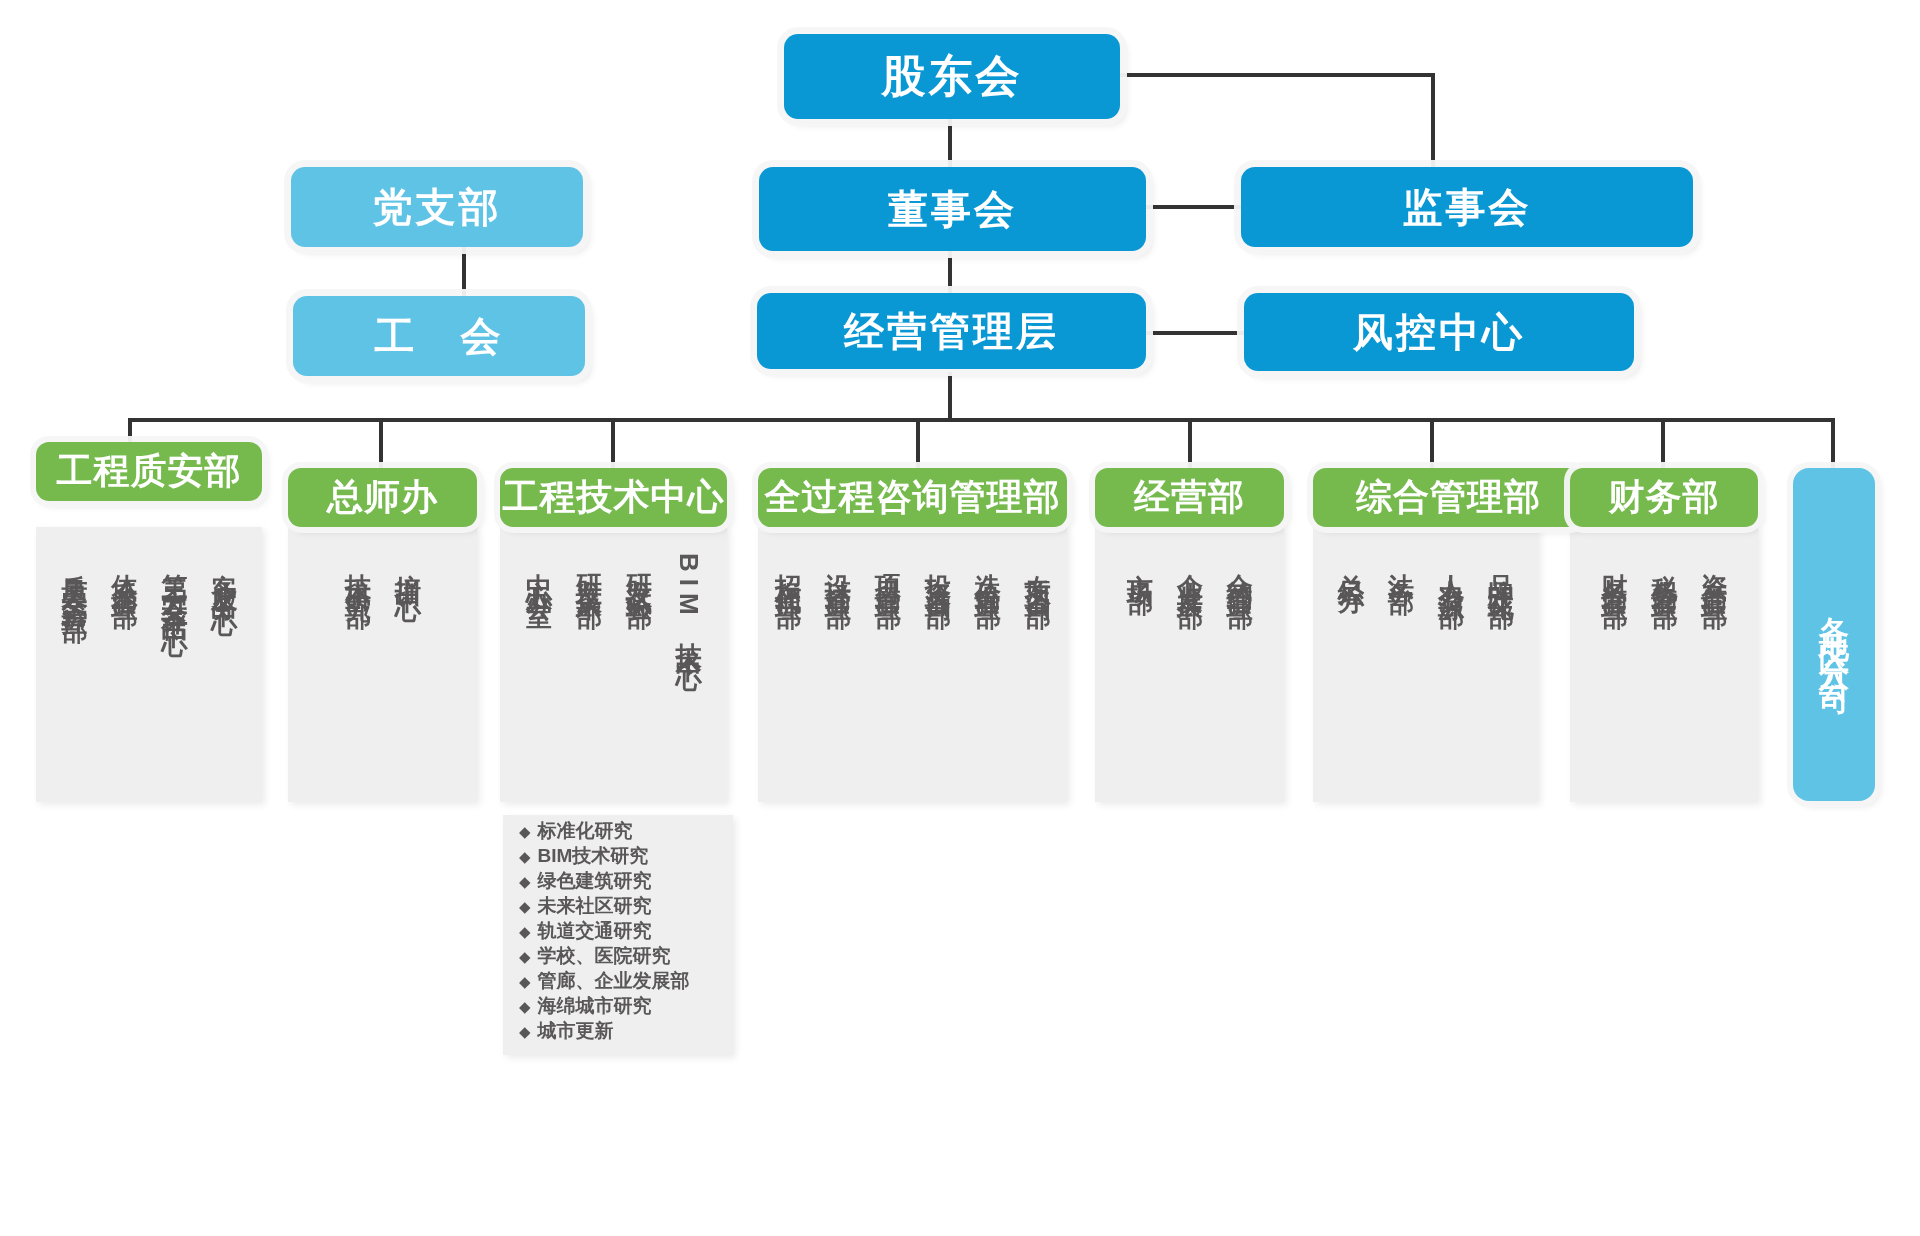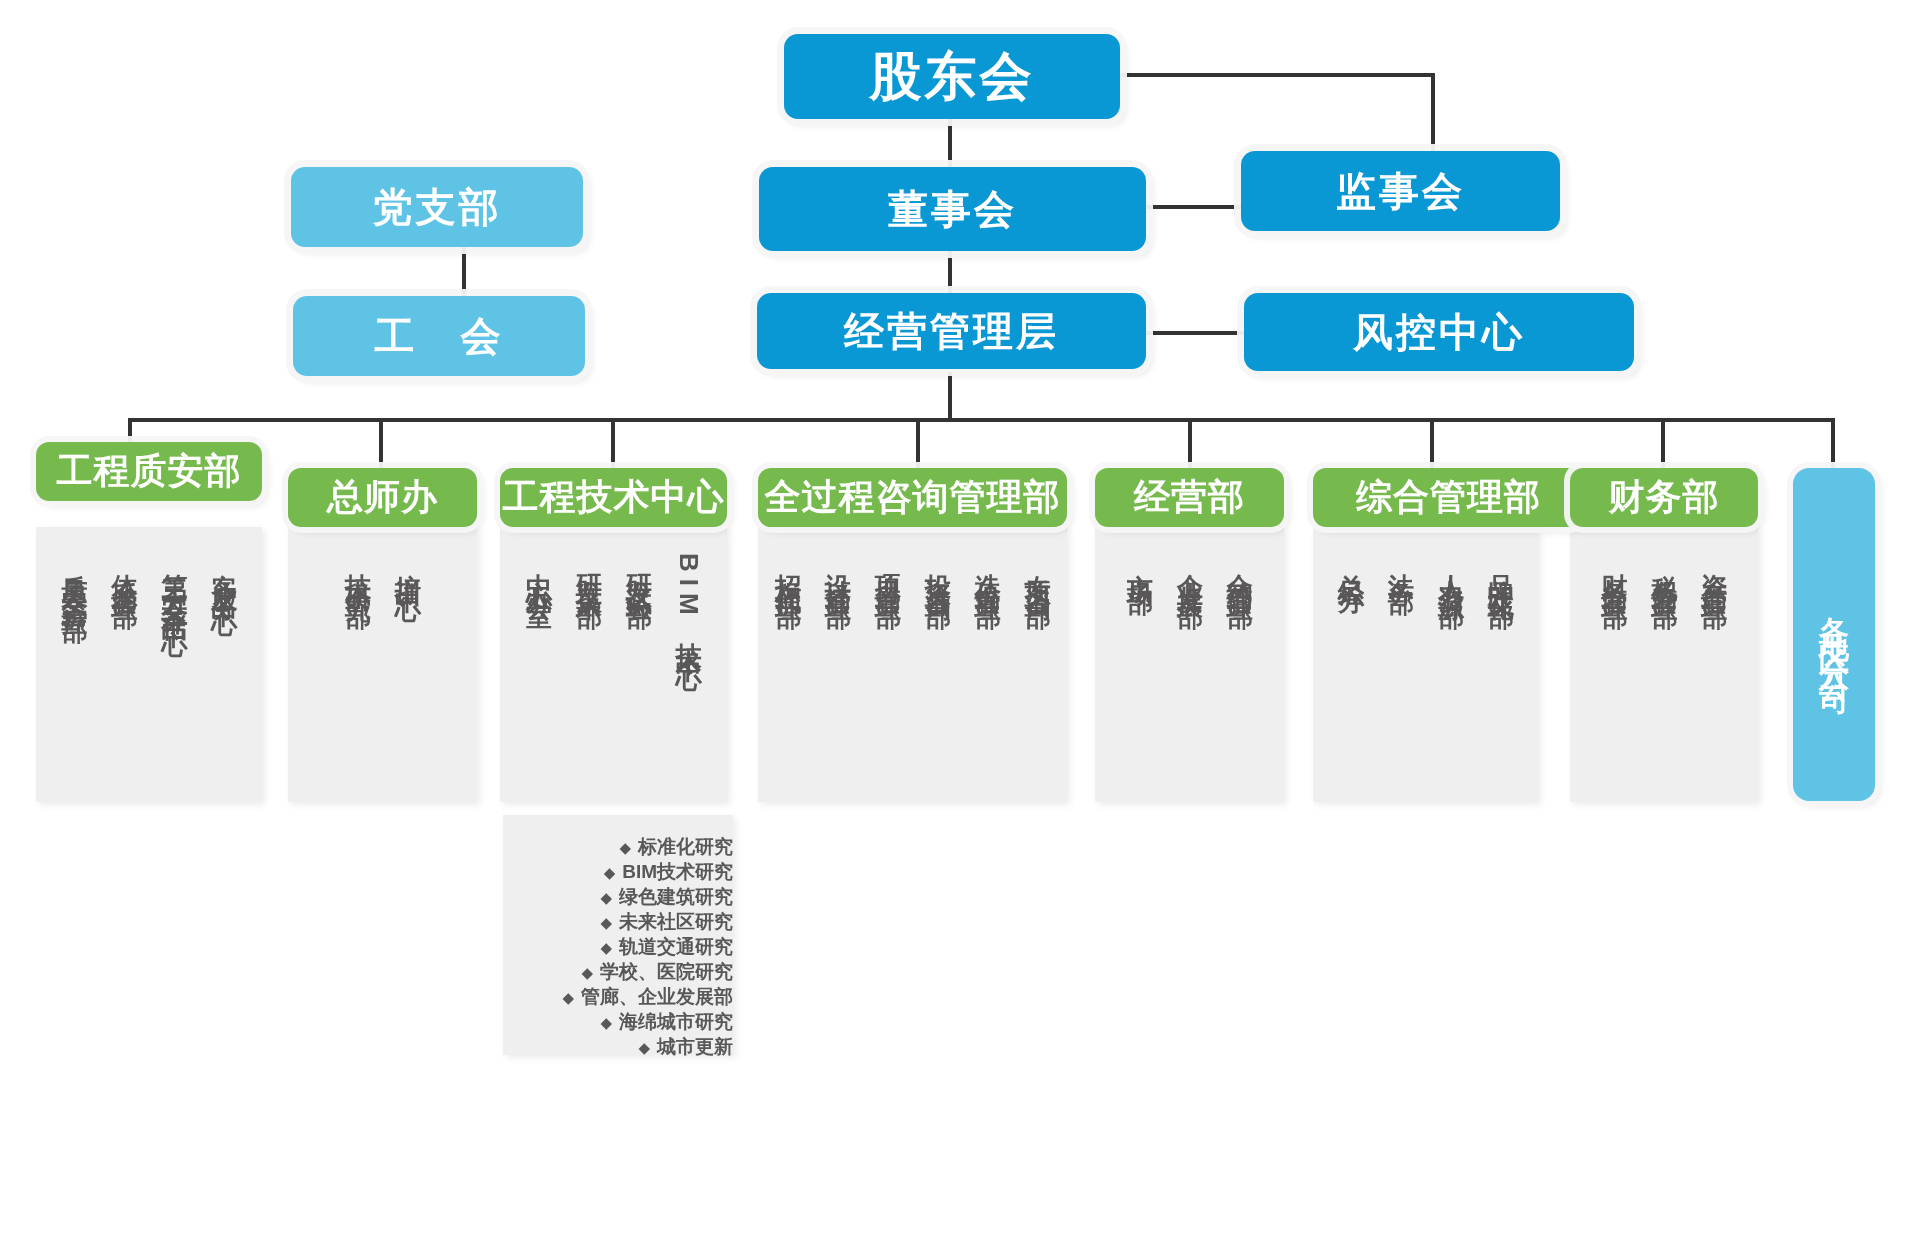--- a/index.html
+++ b/index.html
@@ -13,21 +13,21 @@
 
   
   .node{
     position:absolute;display:flex;align-items:center;justify-content:center;
     color:#ffffff;font-weight:bold;border-radius:14px;letter-spacing:3px;
     box-shadow:0 0 0 7px rgba(245,245,245,.95), 5px 5px 9px rgba(0,0,0,.14);
     white-space:nowrap;
   }
   .node.blue{background:#0a98d5;}
   .node.lblue{background:#5fc3e6;}
-  .f44{font-size:52px;text-align:center;}
+  .f44{font-size:44px;text-align:center;}
   .f40{font-size:40px;}
 
   
   .hdr{
     position:absolute;height:59px;display:flex;align-items:center;justify-content:center;
     background:#76ba4e;color:#ffffff;font-weight:bold;font-size:36px;letter-spacing:1px;
     border-radius:13px;box-shadow:0 0 0 6px rgba(245,245,245,.95), 4px 4px 8px rgba(0,0,0,.14);
     white-space:nowrap;z-index:3;
   }
 
@@ -42,21 +42,21 @@
   }
   .col{
     writing-mode:vertical-rl;text-orientation:mixed;line-height:1.15;
     font-size:26px;font-weight:bold;color:#595757;letter-spacing:7px;
     margin:0 10px;white-space:nowrap;
   }
 
   
   .research{
     position:absolute;left:503px;top:815px;width:230px;height:240px;background:#efefef;
-    box-shadow:3px 3px 7px rgba(0,0,0,.08);padding-top:20px;box-sizing:border-box;text-align:right;
+    box-shadow:3px 3px 7px rgba(0,0,0,.08);padding-top:4px;box-sizing:border-box;
   }
   .r-item{
     font-size:19px;font-weight:bold;color:#595757;line-height:24px;
     padding-left:16px;white-space:nowrap;
   }
   .r-bullet{font-size:15px;margin-right:7px;}
 
   
   .branch{
     position:absolute;left:1793px;top:468px;width:82px;height:333px;
@@ -87,21 +87,21 @@
   <div class="line v" style="left:611px;top:418px;height:50px"></div>
   <div class="line v" style="left:916px;top:418px;height:50px"></div>
   <div class="line v" style="left:1188px;top:418px;height:50px"></div>
   <div class="line v" style="left:1430px;top:418px;height:50px"></div>
   <div class="line v" style="left:1661px;top:418px;height:50px"></div>
   <div class="line v" style="left:1831px;top:418px;height:50px"></div>
 
   <div class="node blue f44" style="left:784px;top:34px;width:336px;height:85px">股东会</div>
   <div class="node lblue f40" style="left:291px;top:167px;width:292px;height:80px">党支部</div>
   <div class="node blue f40" style="left:759px;top:167px;width:387px;height:84px">董事会</div>
-  <div class="node blue f40" style="left:1241px;top:151px;width:319px;height:80px">监事会</div>
+  <div class="node blue f40" style="left:1241px;top:167px;width:452px;height:80px">监事会</div>
   <div class="node lblue f40" style="left:293px;top:296px;width:292px;height:80px">工　会</div>
   <div class="node blue f40" style="left:757px;top:293px;width:389px;height:76px">经营管理层</div>
   <div class="node blue f40" style="left:1244px;top:293px;width:390px;height:78px">风控中心</div>
 
   <div class="hdr" style="left:36px;top:442px;width:226px">工程质安部</div>
   <div class="gray" style="left:36px;width:226px">
     <div class="cols">
       <span class="col">客户服务中心</span>
       <span class="col">第三方安全评估中心</span>
       <span class="col">体系管理部</span>

